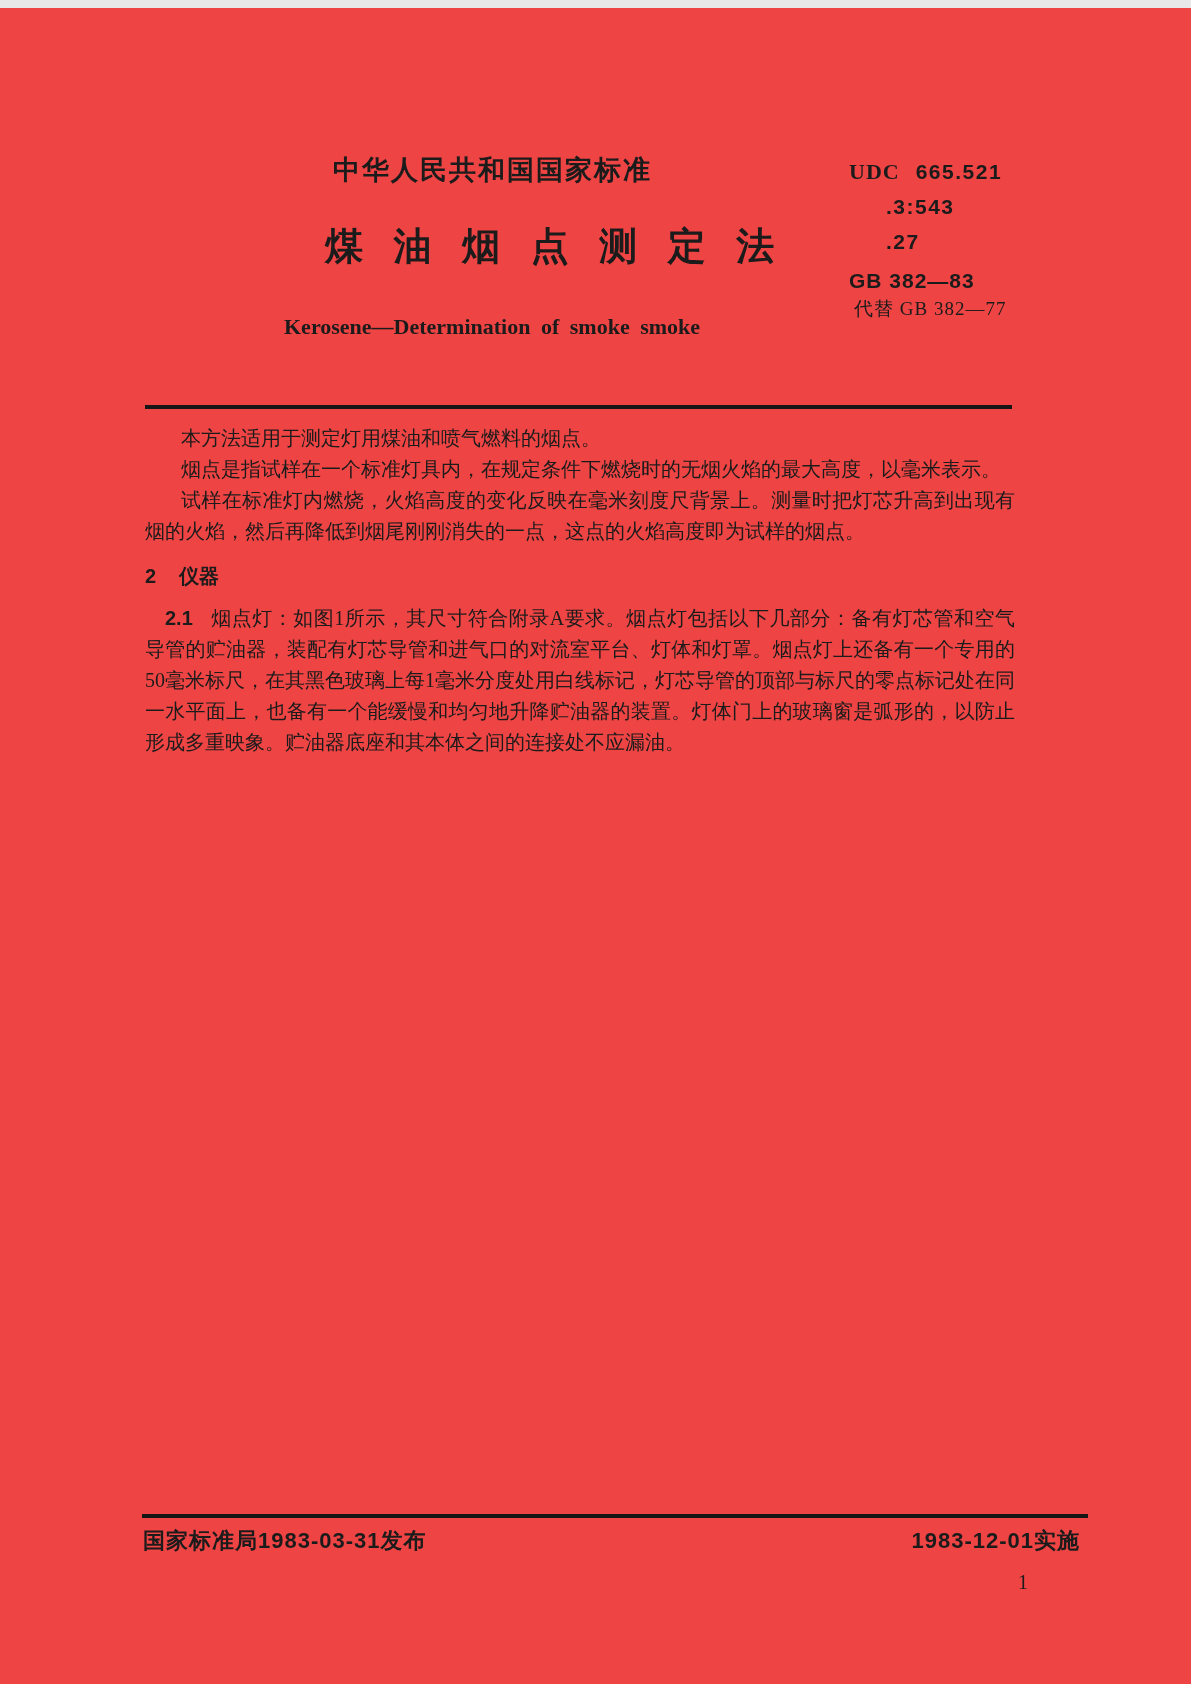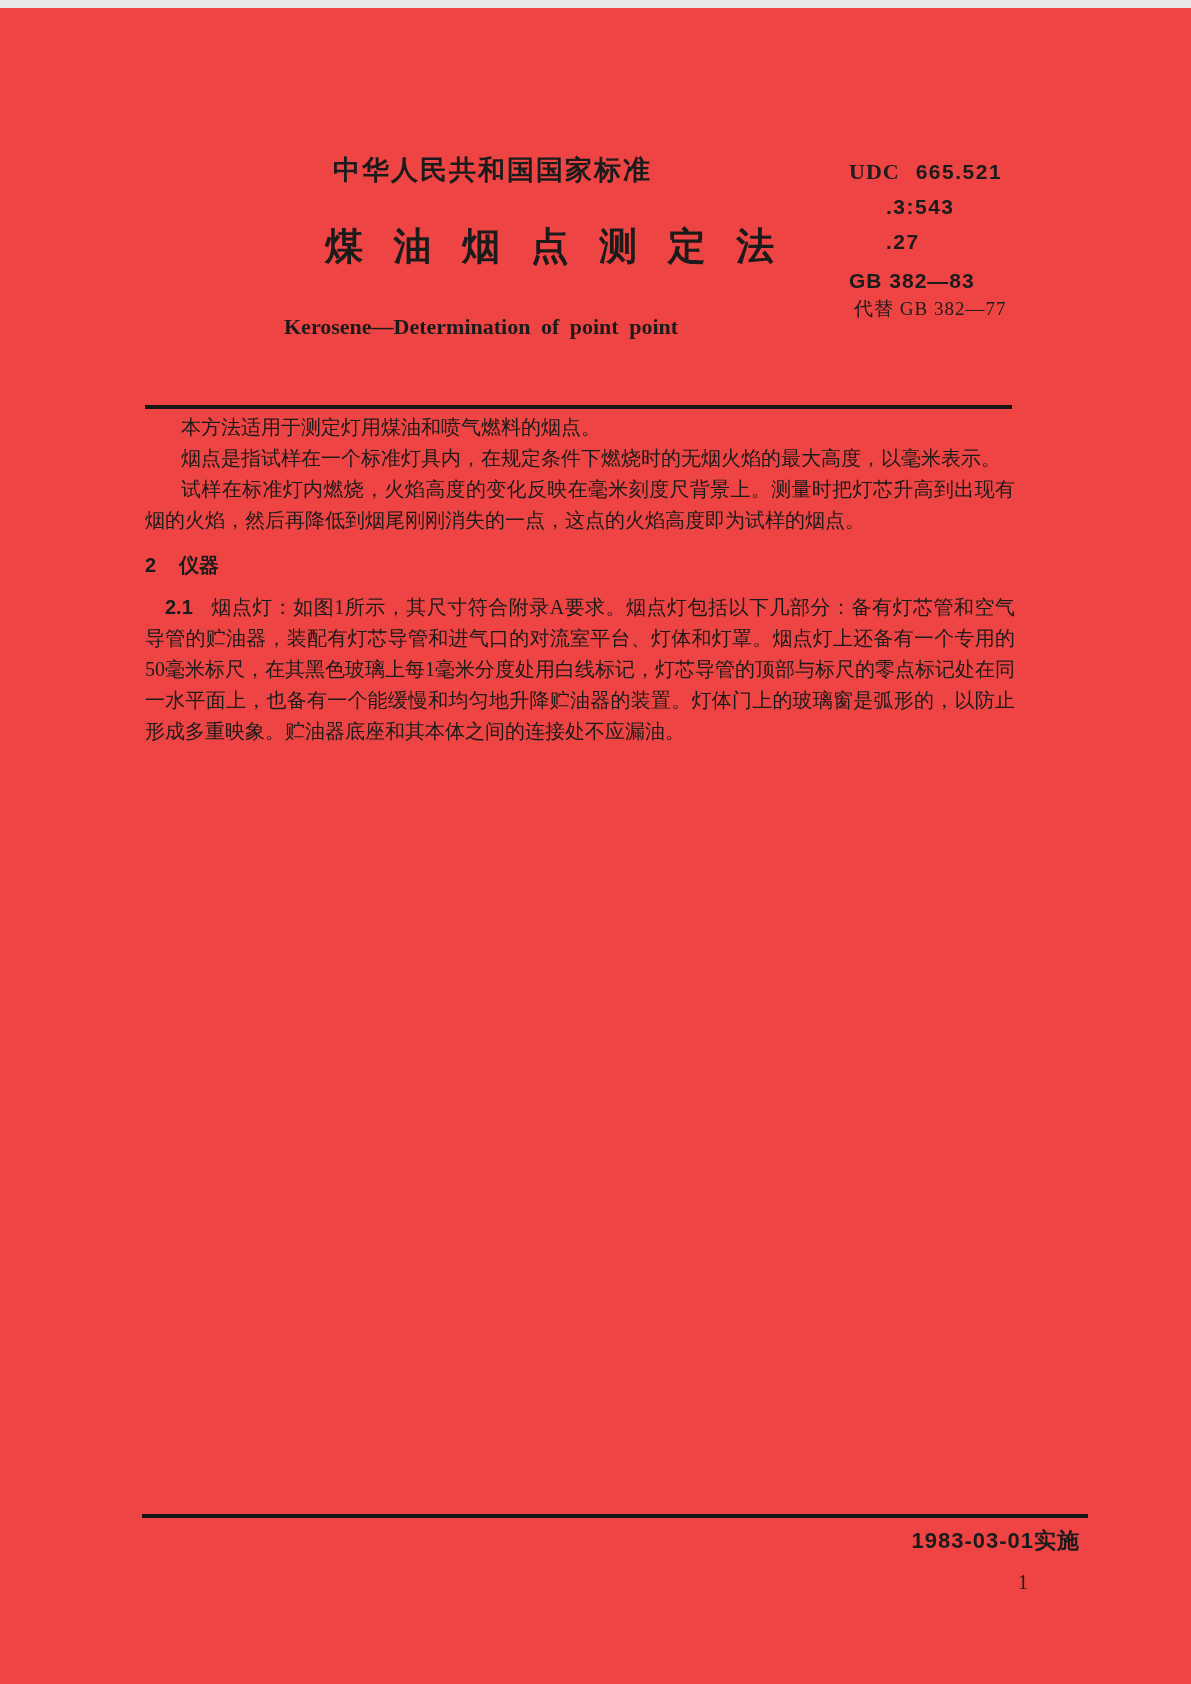--- a/index.html
+++ b/index.html
@@ -75,21 +75,21 @@
   }
 
   
   .rule { position: absolute; background: #161616; }
   .rule-top    { left: 145px; top: 397px;  width: 867px; height: 4px; }
   .rule-bottom { left: 142px; top: 1506px; width: 946px; height: 4px; }
 
   
   .body {
     position: absolute;
-    left: 145px; top: 404px;
+    left: 145px; top: 415px;
     width: 870px;
     font-size: 20px;
     line-height: 31px;
     text-align: justify;
   }
   .par { margin: 0; }
   .indent2 { text-indent: 36px; }
   .sec {
     margin: 16px 0 13px 0;
     font-family: "Liberation Sans", sans-serif;
@@ -137,33 +137,34 @@
     </div>
     <div class="udc-num udc-indent">.3:543</div>
     <div class="udc-num udc-indent">.27</div>
     <div class="std-no">GB 382—83</div>
   </div>
 
   <div class="doc-title">煤 油 烟 点 测 定 法</div>
 
   <div class="replaces">代替 GB 382—77</div>
 
-  <div class="title-en">Kerosene—Determination of point point</div>
+  <div class="title-en">Kerosene—Determination of smoke smoke</div>
 
   <div class="rule rule-top"></div>
 
   <main class="body">
     <p class="par indent2">本方法适用于测定灯用煤油和喷气燃料的烟点。</p>
     <p class="par indent2">烟点是指试样在一个标准灯具内，在规定条件下燃烧时的无烟火焰的最大高度，以毫米表示。</p>
 
 
     <p class="par indent2">试样在标准灯内燃烧，火焰高度的变化反映在毫米刻度尺背景上。测量时把灯芯升高到出现有烟的火焰，然后再降低到烟尾刚刚消失的一点，这点的火焰高度即为试样的烟点。</p>
 
     <h2 class="sec"><span class="sec-num">2</span><span>仪器</span></h2>
 
     <p class="par clause"><span class="clause-num">2.1</span><span>烟点灯：如图1所示，其尺寸符合附录A要求。烟点灯包括以下几部分：备有灯芯管和空气导管的贮油器，装配有灯芯导管和进气口的对流室平台、灯体和灯罩。烟点灯上还备有一个专用的50毫米标尺，在其黑色玻璃上每1毫米分度处用白线标记，灯芯导管的顶部与标尺的零点标记处在同一水平面上，也备有一个能缓慢和均匀地升降贮油器的装置。灯体门上的玻璃窗是弧形的，以防止形成多重映象。贮油器底座和其本体之间的连接处不应漏油。</span></p>
   </main>
 
   <div class="rule rule-bottom"></div>
-  <div class="footer-right">1983-03-01实施</div>
+  <div class="footer-left">国家标准局1983-03-31发布</div>
+  <div class="footer-right">1983-12-01实施</div>
   <div class="page-num">1</div>
 
 </div>
 
 </body></html>

